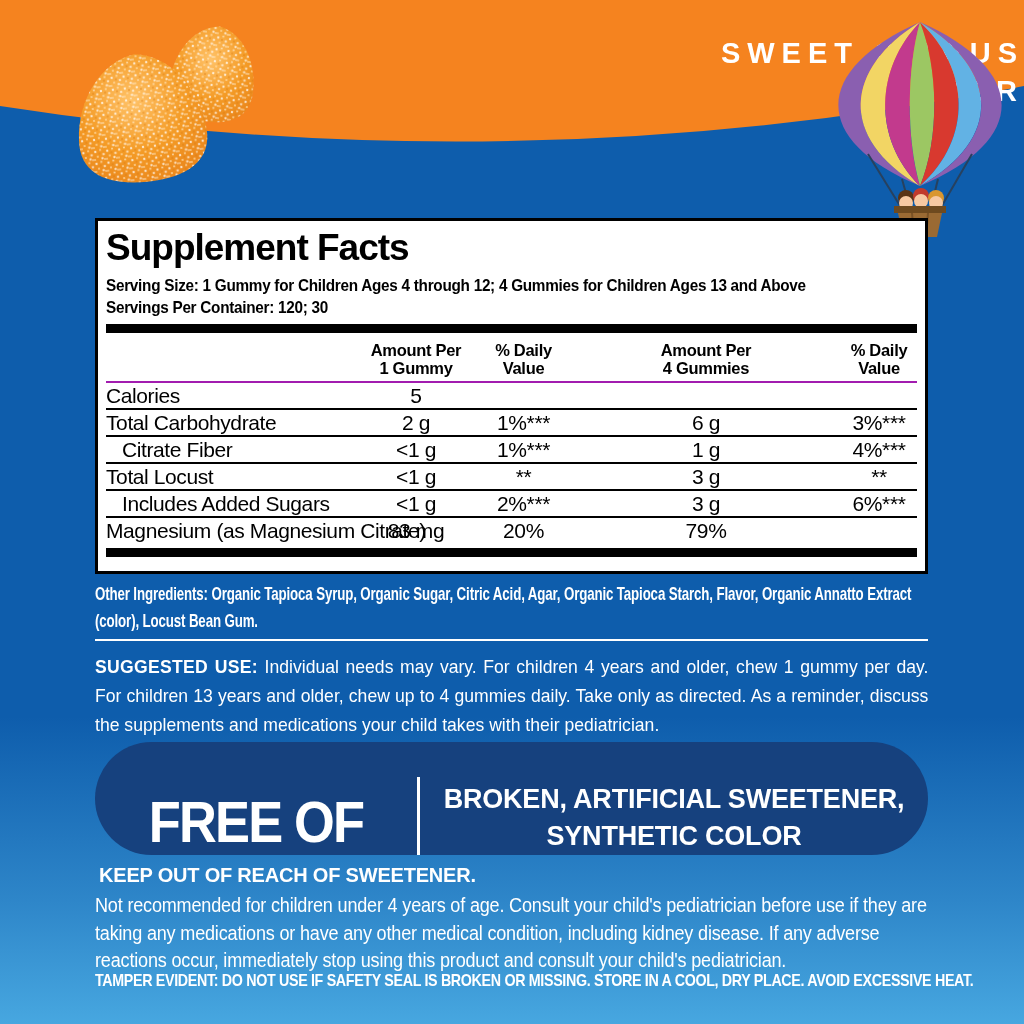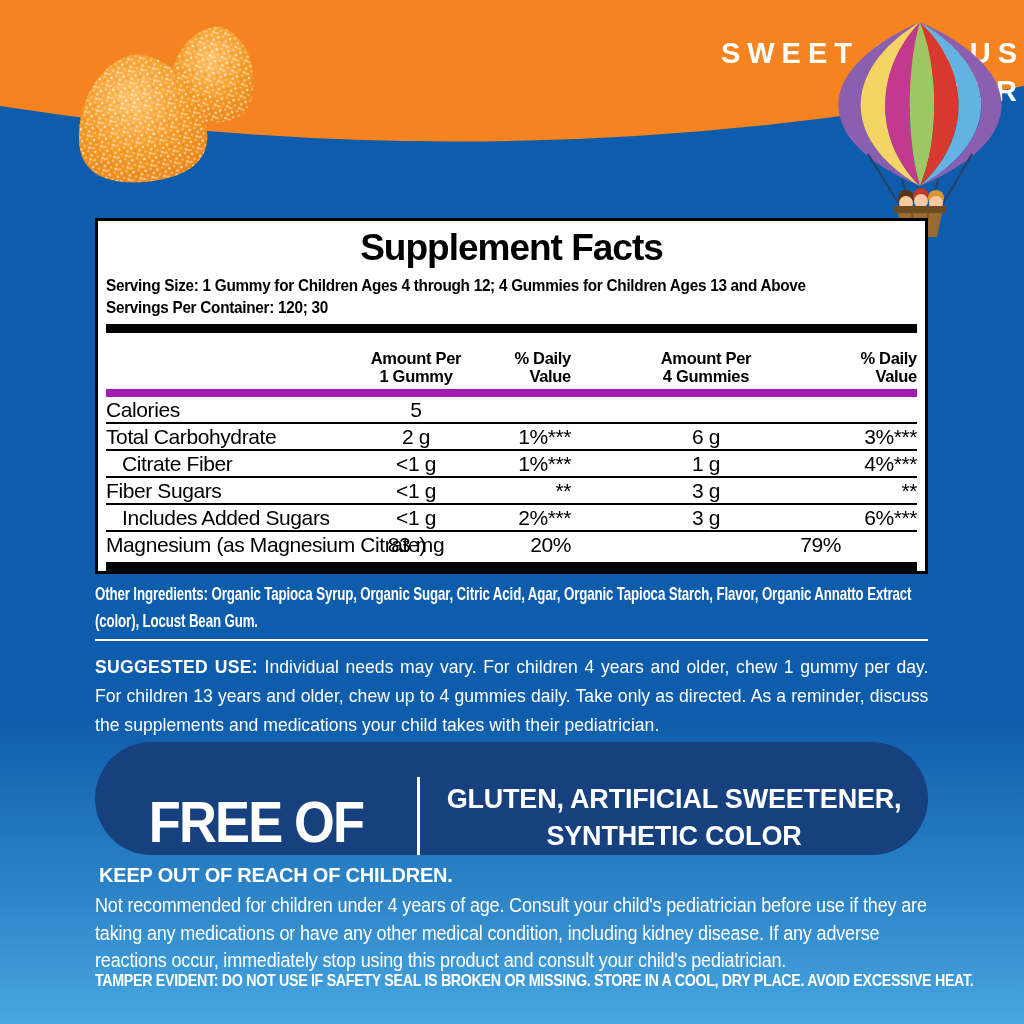--- a/index.html
+++ b/index.html
@@ -10,32 +10,32 @@
   }
   .orange-band{position:absolute;top:0;left:0;}
   .flavor{position:absolute;top:34px;left:0;width:1024px;text-align:right;
     font-weight:bold;font-size:29px;letter-spacing:7px;line-height:38px;color:#fff;}
   .gummies{position:absolute;left:66px;top:20px;}
   .balloon{position:absolute;left:828px;top:16px;}
 
   
   .sf-panel{position:absolute;left:95px;top:218px;width:833px;height:356px;
     background:#fff;border:3px solid #000;box-sizing:border-box;padding:4px 8px;color:#000;overflow:hidden;}
-  .sf-title{text-align:center;font-weight:bold;font-size:37px;letter-spacing:-1px;margin:2px 0 6px;}
+  .sf-title{text-align:left;font-weight:bold;font-size:37px;letter-spacing:-1px;margin:2px 0 6px;}
   .serving-wrap{width:901px;transform:scaleX(0.9);transform-origin:0 0;}
   .sf-serving{font-size:17px;font-weight:bold;letter-spacing:-0.3px;line-height:22px;white-space:nowrap;}
   .bar{height:9px;background:#000;margin-top:5px;}
   .sf-grid{display:grid;grid-template-columns:250px 120px 95px 270px 76px;}
   .sf-header{font-size:16.5px;font-weight:bold;letter-spacing:-0.3px;line-height:18px;
-    padding:16px 0 4px;border-bottom:8px solid #a21caf;}
+    padding:8px 0 4px;border-bottom:2px solid #a21caf;}
   .sf-row{font-size:21px;font-weight:normal;letter-spacing:-0.4px;line-height:23px;
     border-top:2px solid #000;padding:1px 0;}
   .sf-row.first{border-top:none;}
   .c-center{text-align:center;}
-  .c-right{text-align:right;}
+  .c-right{text-align:center;}
   .cname{white-space:nowrap;}
   .indent{padding-left:16px;}
   .sf-foot{font-size:17px;font-weight:bold;letter-spacing:-0.3px;line-height:22px;margin-top:20px;}
 
   .abs{position:absolute;left:95px;}
   .other{top:580px;width:1157px;transform:scaleX(0.72);transform-origin:0 0;
     font-size:18.5px;font-weight:bold;letter-spacing:-0.2px;line-height:27px;}
   .divider{top:639px;width:833px;height:2px;background:#fff;}
   .suggested{top:652px;width:900px;transform:scaleX(0.926);transform-origin:0 0;
     font-size:19px;line-height:29px;text-align:justify;}
@@ -171,21 +171,21 @@
       <div class="c-right">3%***</div>
     </div>
     <div class="sf-grid sf-row">
       <div class="cname indent">Citrate Fiber</div>
       <div class="c-center">&lt;1 g</div>
       <div class="c-right">1%***</div>
       <div class="c-center">1 g</div>
       <div class="c-right">4%***</div>
     </div>
     <div class="sf-grid sf-row">
-      <div class="cname">Fiber Sugars</div>
+      <div class="cname">Total Locust</div>
       <div class="c-center">&lt;1 g</div>
       <div class="c-right">**</div>
       <div class="c-center">3 g</div>
       <div class="c-right">**</div>
     </div>
     <div class="sf-grid sf-row">
       <div class="cname indent">Includes Added Sugars</div>
       <div class="c-center">&lt;1 g</div>
       <div class="c-right">2%***</div>
       <div class="c-center">3 g</div>
@@ -208,22 +208,22 @@
   <div class="abs other"><b>Other Ingredients:</b><span> Organic Tapioca Syrup, Organic Sugar, Citric Acid, Agar, Organic Tapioca Starch, Flavor, Organic Annatto Extract (color), Locust Bean Gum.</span></div>
 
   <div class="abs divider"></div>
 
   <div class="abs suggested"><b>SUGGESTED USE:</b><span> Individual needs may vary. For children 4 years and older, chew 1 gummy per day. For children 13 years and older, chew up to 4 gummies daily. Take only as directed. As a reminder, discuss the supplements and medications your child takes with their pediatrician.</span></div>
 
   <div class="abs freeof">
     <div class="freeof-label">FREE OF</div>
     <div class="freeof-div"></div>
     <div class="freeof-items">
-      <div>GLUTEN, ARTIFICIAL SWEETENER,</div>
+      <div>BROKEN, ARTIFICIAL SWEETENER,</div>
       <div>SYNTHETIC COLOR</div>
     </div>
   </div>
 
-  <div class="abs keepout">KEEP OUT OF REACH OF CHILDREN.</div>
+  <div class="abs keepout">KEEP OUT OF REACH OF SWEETENER.</div>
   <div class="abs notrec">Not recommended for children under 4 years of age. Consult your child's pediatrician before use if they are taking any medications or have any other medical condition, including kidney disease. If any adverse reactions occur, immediately stop using this product and consult your child's pediatrician.</div>
   <div class="abs tamper">TAMPER EVIDENT: DO NOT USE IF SAFETY SEAL IS BROKEN OR MISSING. STORE IN A COOL, DRY PLACE. AVOID EXCESSIVE HEAT.</div>
 
 </div>
 
 </body></html>

